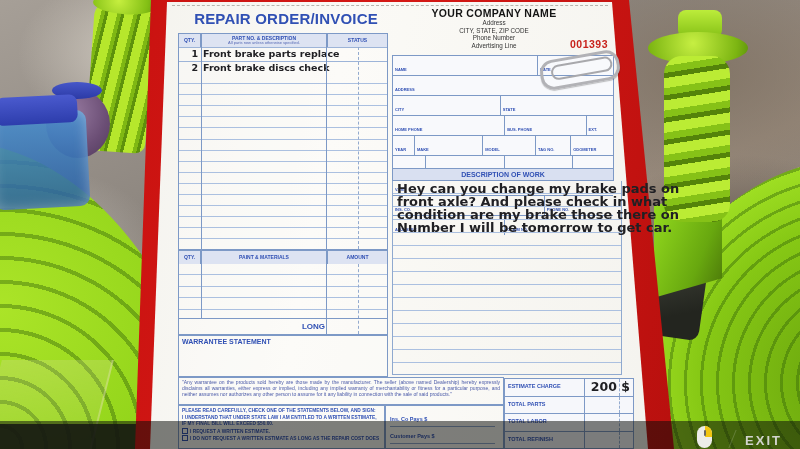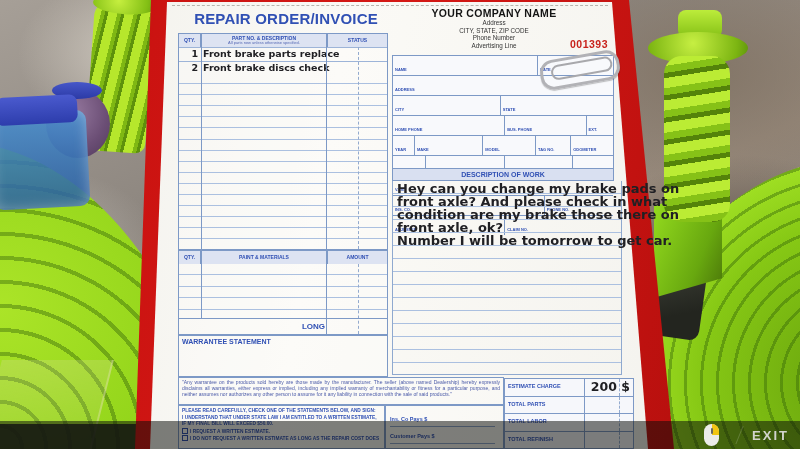--- a/index.html
+++ b/index.html
@@ -115,21 +115,21 @@
   .cc span{font-size:4px;line-height:4px;color:var(--ink);font-weight:bold;white-space:nowrap;}
   .workhdr{left:392px;top:168px;width:222px;height:13px;background:#d9e0f1;display:flex;align-items:center;justify-content:center;font-size:7px;}
   .workarea{left:392px;top:181px;width:230px;height:194px;border:1px solid #8fa9cf;border-top:none;box-sizing:border-box;
     background:repeating-linear-gradient(to bottom,transparent 0 12px,var(--rule) 12px 13px);padding:1px 4px 0 4px;}
   .workarea .wl{font-size:13px;line-height:13px;white-space:nowrap;}
   .paperclip{left:540px;top:55px;width:74px;height:24px;border:3px solid #b2b2b6;border-radius:13px;z-index:9;
     transform:rotate(-10deg);box-shadow:0 1px 1px rgba(0,0,0,.25);}
   .paperclip::after{content:"";position:absolute;left:8px;top:3px;width:58px;height:11px;border:2.5px solid #a8a8ac;border-radius:8px;}
   
   .hud-overlay{left:0;top:421px;width:800px;height:28px;background:rgba(10,12,7,.52);z-index:10;}
-  .exit-ctl{right:11px;top:422px;height:26px;display:flex;align-items:center;z-index:11;cursor:pointer;}
+  .exit-ctl{right:18px;top:422px;height:26px;display:flex;align-items:flex-end;z-index:11;cursor:pointer;}
   .mouse{width:15px;height:22px;background:#ecece9;border-radius:7.5px;position:relative;}
   .mouse::before{content:"";position:absolute;right:0;top:0;width:7.5px;height:11px;background:#f2c512;border-radius:0 7.5px 0 0;}
   .mouse::after{content:"";position:absolute;left:6.5px;top:4px;width:2px;height:6px;background:#6b6860;border-radius:1px;}
   .slash{width:1px;height:18px;background:rgba(255,255,255,.18);transform:skewX(-22deg);margin:0 12px 0 20px;}
   .exit-lbl{color:#d2d4ce;font-size:13px;font-weight:bold;letter-spacing:2px;}
 </style>
 </head>
 <body>
 
 <div class="abs floor"></div>
@@ -298,21 +298,20 @@
       <div class="cc" style="width:49%;"><span>CLAIM NO.</span></div>
     </div>
   </div>
 
   <div class="box workhdr ink">DESCRIPTION OF WORK</div>
 
   <div class="abs workarea">
     <div class="wl hand">Hey can you change my brake pads on</div>
     <div class="wl hand">front axle? And please check in what</div>
     <div class="wl hand">condition are my brake those there on</div>
-    <div class="wl hand">front axle, ok?</div>
     <div class="wl hand">Number I will be tomorrow to get car.</div>
   </div>
 
 </div>
 
 <div class="abs paperclip"></div>
 
 <div class="abs hud-overlay"></div>
 <div class="abs exit-ctl">
   <div class="mouse"></div>

